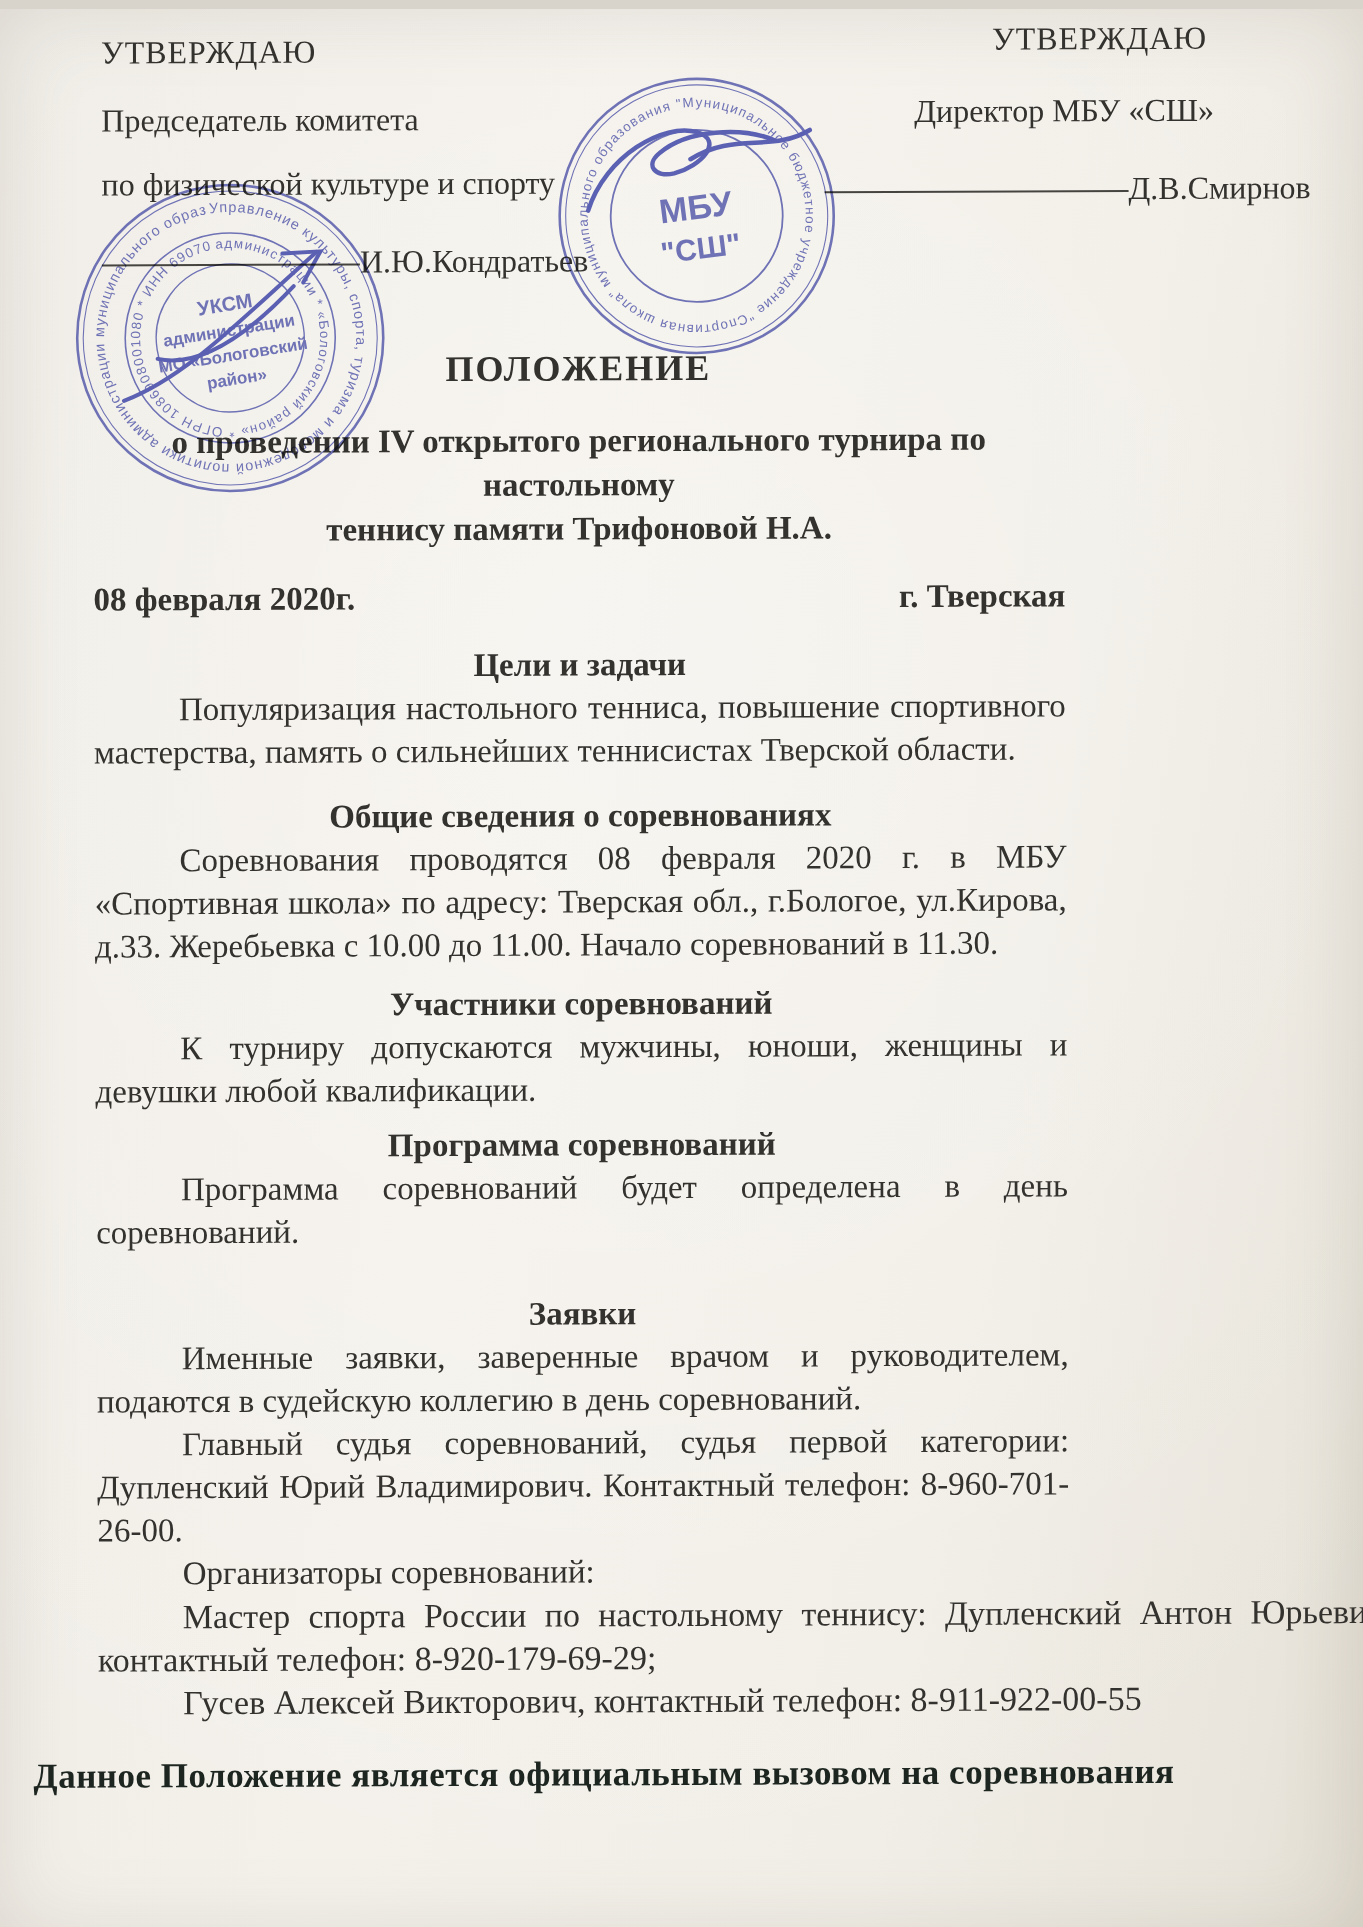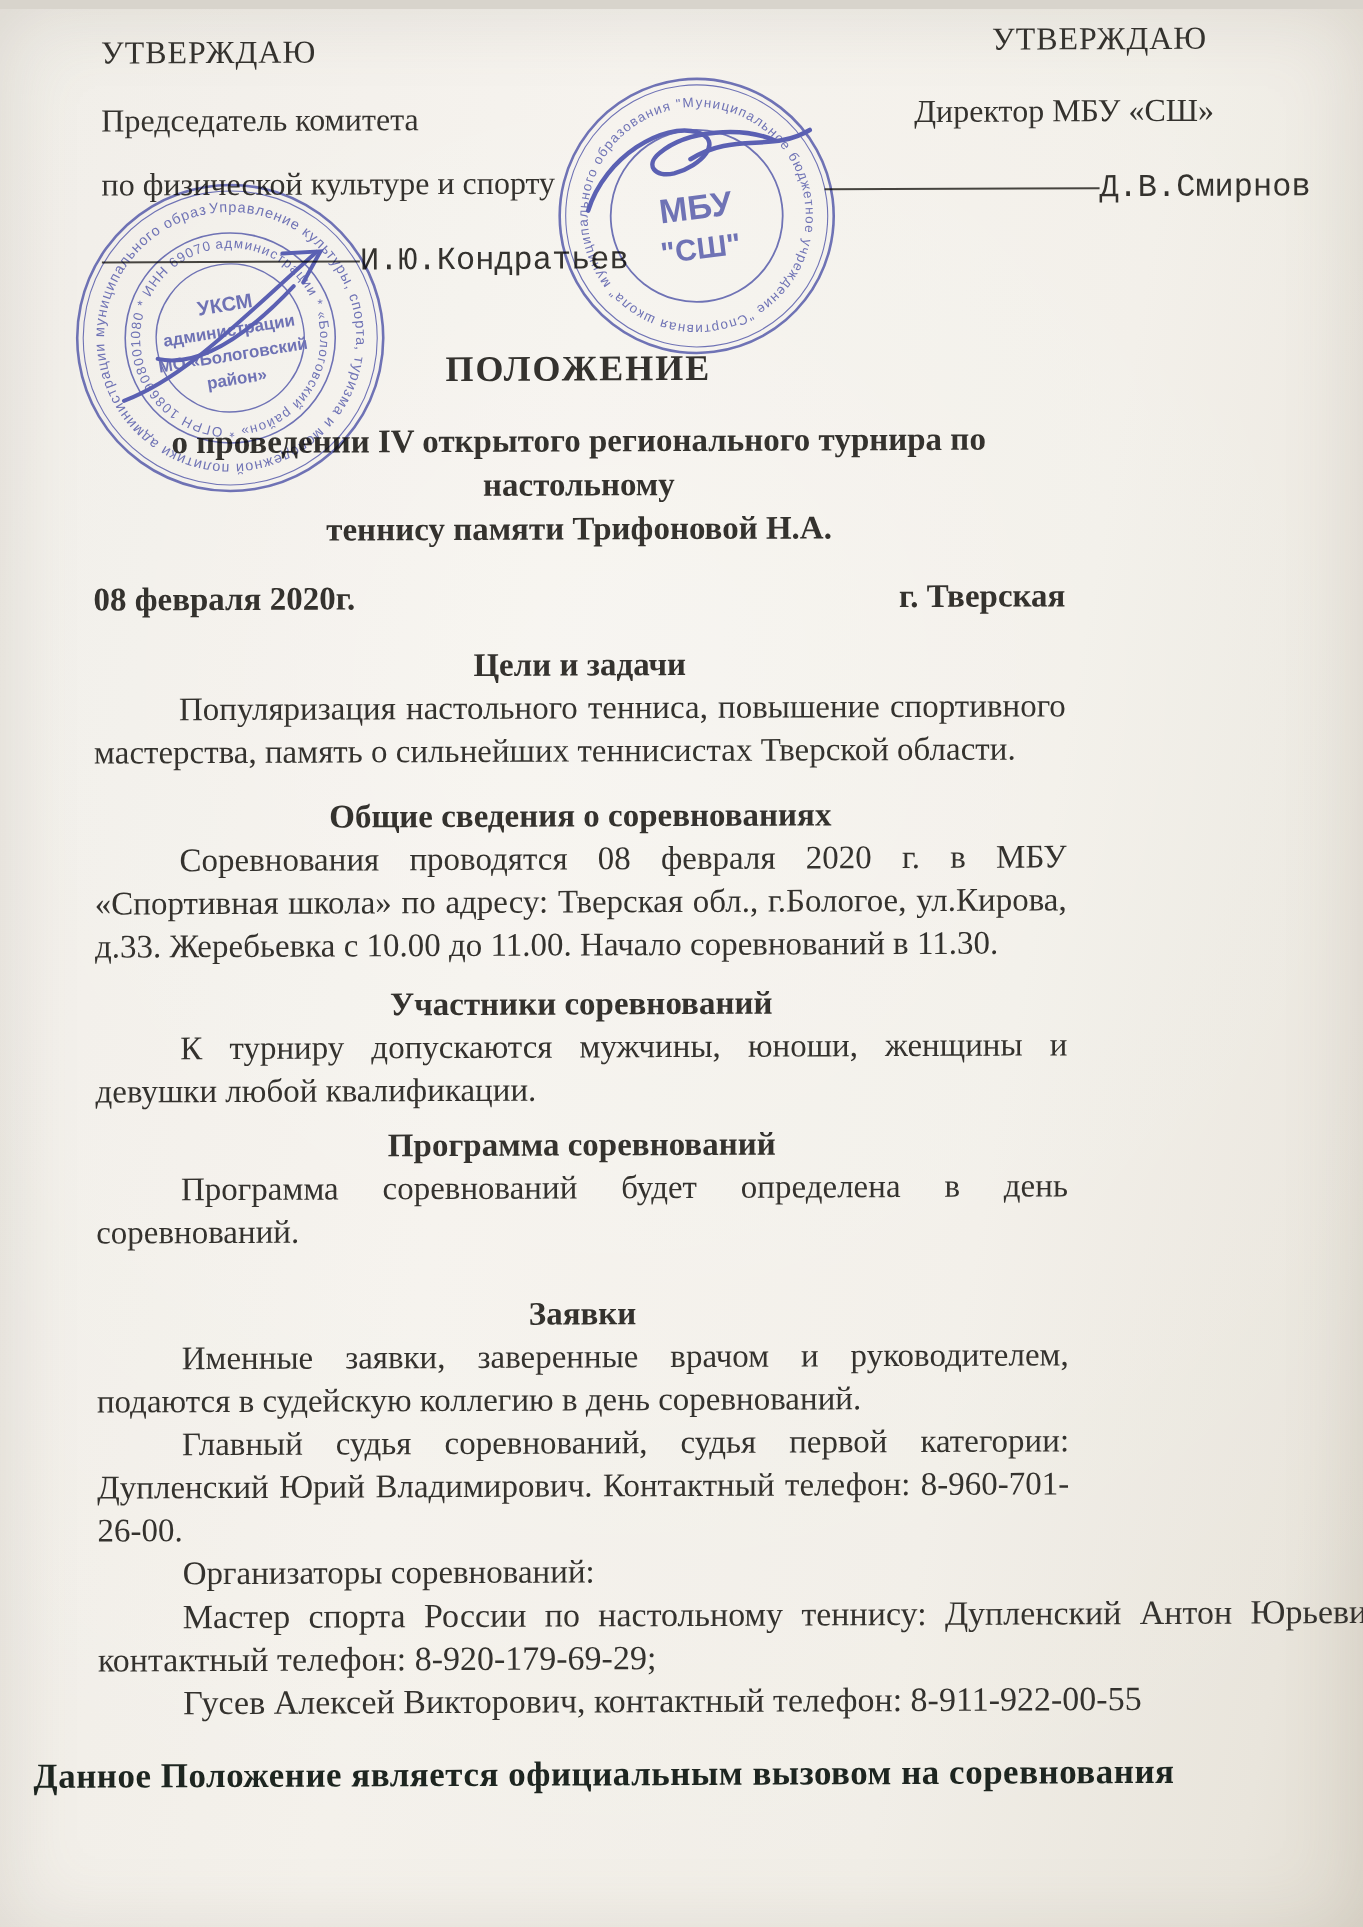--- a/index.html
+++ b/index.html
@@ -22,21 +22,21 @@
   .approval-right { position:absolute; left:828px; top:12px; width:486px; font-size:32px; line-height:38px; }
   .utv { letter-spacing:1px; }
   .approval-right .utv { margin-left:168px; }
   .role1 { margin-top:30px; }
   .role2 { margin-top:26px; }
   .approval-right .role1 { margin-top:34px; margin-left:90px; }
   .sigrow { display:flex; align-items:baseline; margin-top:40px; }
   .rule { border-bottom:2px solid #46443f; transform:translateY(-7px); }
   .approval-left .rule { width:258px; flex:0 0 auto; }
   .approval-right .rule { flex:1 1 auto; }
-  .signer { white-space:nowrap;font-family:Liberation Mono, monospace; }
+  .signer { white-space:nowrap; }
 
   
   .stamp { position:absolute; mix-blend-mode:multiply; opacity:0.85; z-index:5; pointer-events:none; }
   .stamp-left  { left:66px;  top:160px; width:334px; height:334px; transform:rotate(-9deg); }
   .stamp-right { left:551px; top:58px;  width:298px; height:298px; transform:rotate(-7deg); }
   .stamp text { font-family:"Liberation Sans", sans-serif; fill:#575cab; }
   .stamp .ringtext  { font-size:14.5px; letter-spacing:1px; }
   .stamp .ringtext2 { font-size:13.5px; letter-spacing:1.2px; }
   .stamp .ctr { text-anchor:middle; font-weight:bold; }
 

